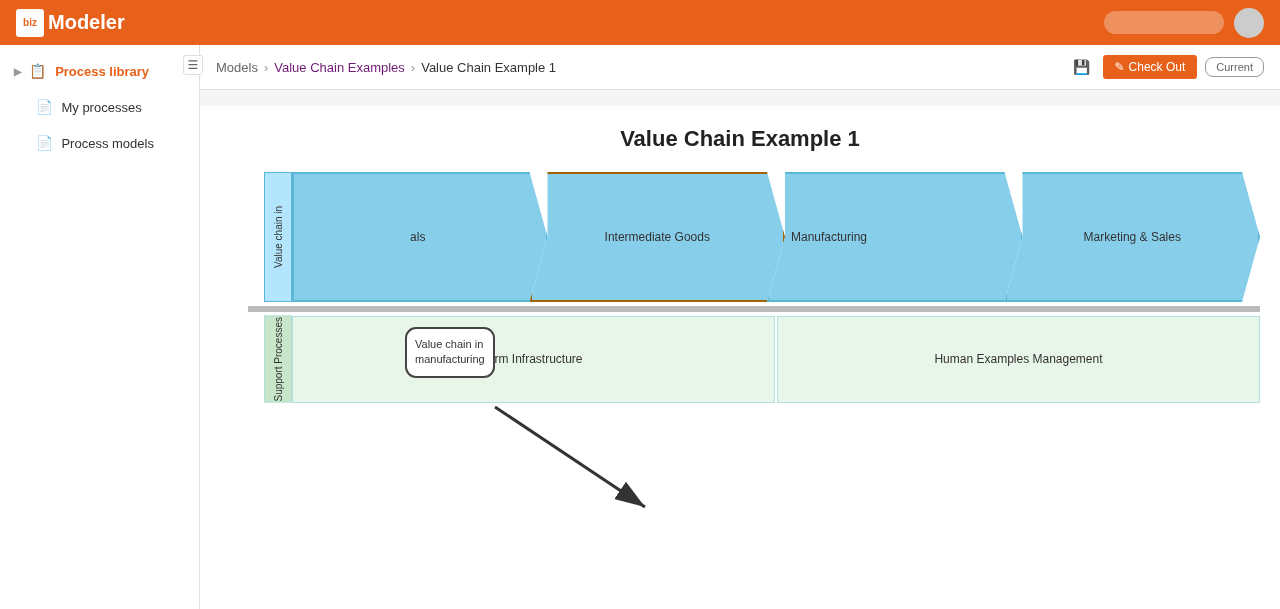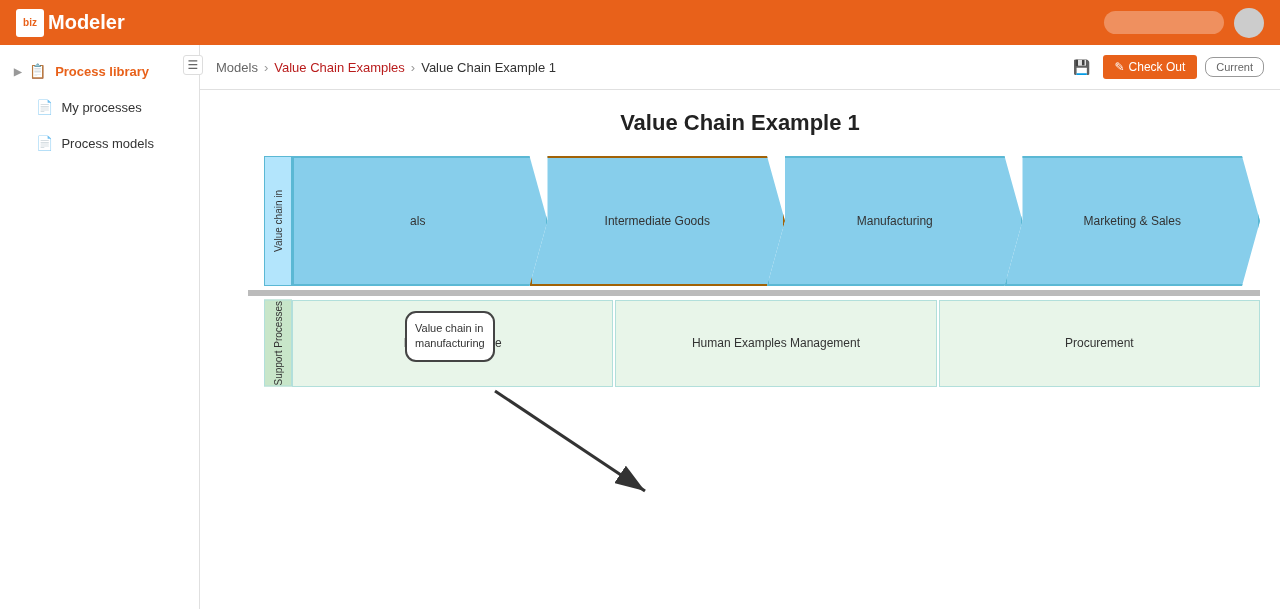--- a/index.html
+++ b/index.html
@@ -76,20 +76,21 @@
     .sidebar-item-icon { font-size: 14px; color: #666; }
     .sidebar-item.active .sidebar-item-icon { color: #E8611A; }
     .sidebar-arrow { font-size: 10px; color: #999; }
 
     
     .main-content {
       flex: 1;
       display: flex;
       flex-direction: column;
       overflow: hidden;
+      gap: 16px;
     }
 
     
     .top-bar {
       display: flex;
       align-items: center;
       justify-content: space-between;
       padding: 10px 16px;
       border-bottom: 1px solid #e0e0e0;
       background: #fff;
@@ -262,21 +263,21 @@
       <span>Process models</span>
     </div>
   </div>
 
   <div class="main-content">
 
     <div class="top-bar">
       <div class="breadcrumb">
         <span style="color:#666;cursor:pointer">Models</span>
         <span class="breadcrumb-sep">›</span>
-        <span style="color:#b91c1c;cursor:pointer">Value Chain Examples</span>
+        <span style="color:#701a75;cursor:pointer">Value Chain Examples</span>
         <span class="breadcrumb-sep">›</span>
         <span class="breadcrumb-current">Value Chain Example 1</span>
       </div>
       <div class="top-bar-right">
         <div class="icon-btn">💾</div>
         <button class="checkout-btn">
           <span>✎</span>
           <span>Check Out</span>
         </button>
         <span class="current-badge">Current</span>
@@ -321,21 +322,21 @@
                   <span>Intermediate Goods</span>
                 </div>
               </div>
 
               <div style="position:relative; flex:1; height:130px; display:flex; align-items:stretch; margin-left:-18px;">
                 <div style="
                   background:#87CEEB;
                   border:2px solid #5bb8d4;
                   clip-path: polygon(18px 0, calc(100% - 18px) 0, 100% 50%, calc(100% - 18px) 100%, 0 100%, 18px 50%);
                   flex:1;
-                  display:flex; align-items:center; justify-content:center;
+                  display:flex; align-items:center; 
                   font-size:12px; color:#333; text-align:center; padding:0 22px;
                 ">
                   <span>Manufacturing</span>
                 </div>
               </div>
 
               <div style="position:relative; flex:1; height:130px; display:flex; align-items:stretch; margin-left:-18px;">
                 <div style="
                   background:#87CEEB;
                   border:2px solid #5bb8d4;
@@ -357,23 +358,20 @@
             <div class="support-label">
               <span>Support Processes</span>
             </div>
             <div class="support-cells-container">
               <div class="support-cell">
                 <span>Firm Infrastructure</span>
               </div>
               <div class="support-cell">
                 <span>Human Examples Management</span>
               </div>
-              <div class="support-cell">
-                <span>Procurement</span>
-              </div>
             </div>
           </div>
 
         </div>
 
         <div class="tooltip-popup" style="position:absolute; left:185px; top:155px;">
           <span>Value chain in manufacturing</span>
         </div>
 
         <svg style="position:absolute; left:265px; top:225px; width:180px; height:130px; pointer-events:none;">

